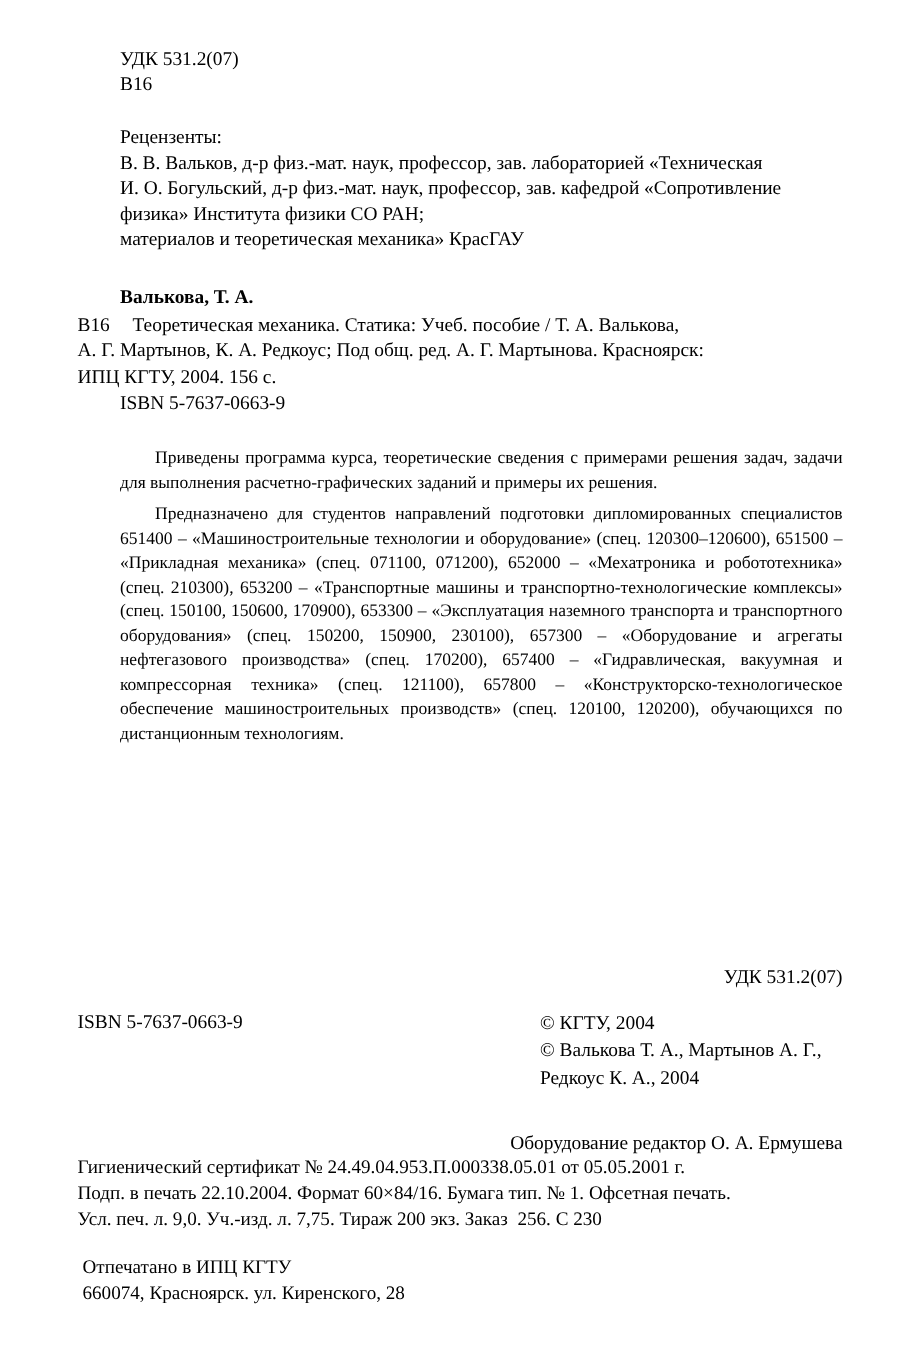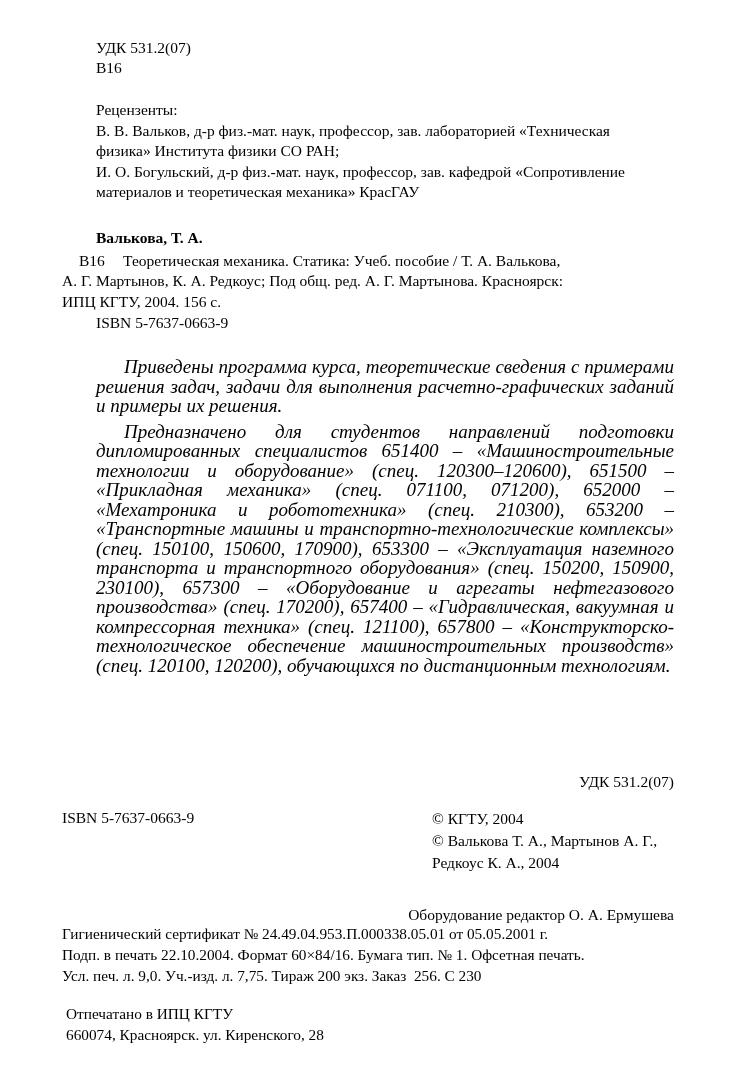--- a/index.html
+++ b/index.html
@@ -54,34 +54,33 @@
     margin-bottom: 4px;
   }
 
   .cite {
     margin-left: 0px;
     margin-bottom: 0px;
   }
   .cite .line {
     line-height: 20.5px;
   }
-  .cite .l1 { margin-left: 17px; }
+  .cite .l1 { margin-left: 0px; }
   .cite .indent-label { display: inline-block; width: 34px; }
   .isbn-line {
     margin-left: 34px;
     margin-top: 1px;
     font-size: 15.5px;
     line-height: 20px;
   }
 
   .annot {
     margin-left: 34px;
     margin-top: 24px;
-    font-style: italic;
-    font-size: 19px;
+    font-size: 14px;
     line-height: 19.5px;
     text-align: justify;
     width: 578px;
   }
   .annot p {
     margin: 0 0 4px 0;
     text-indent: 28px;
   }
   .annot .p2 { margin-top: 6px; }
 
@@ -151,22 +150,22 @@
   <div class="content">
 
     <div class="udk-block">
       <div class="line">УДК 531.2(07)</div>
       <div class="line">В16</div>
     </div>
 
     <div class="reviewers">
       <div class="line">Рецензенты:</div>
       <div class="line">В. В. Вальков, д-р физ.-мат. наук, профессор, зав. лабораторией «Техническая</div>
+      <div class="line">И. О. Богульский, д-р физ.-мат. наук, профессор, зав. кафедрой «Сопротивление</div>
       <div class="line">физика» Института физики СО РАН;</div>
-      <div class="line">И. О. Богульский, д-р физ.-мат. наук, профессор, зав. кафедрой «Сопротивление</div>
       <div class="line">материалов и теоретическая механика» КрасГАУ</div>
     </div>
 
     <div class="author-name">Валькова, Т. А.</div>
 
     <div class="cite">
       <div class="line l1"><span class="indent-label">В16</span><span class="nbsp-wide"></span><span>Теоретическая механика. Статика: Учеб. пособие / Т. А. Валькова,</span></div>
       <div class="line">А. Г. Мартынов, К. А. Редкоус; Под общ. ред. А. Г. Мартынова. Красноярск:</div>
       <div class="line">ИПЦ КГТУ, 2004. 156 с.</div>
       <div class="isbn-line">ISBN 5-7637-0663-9</div>

